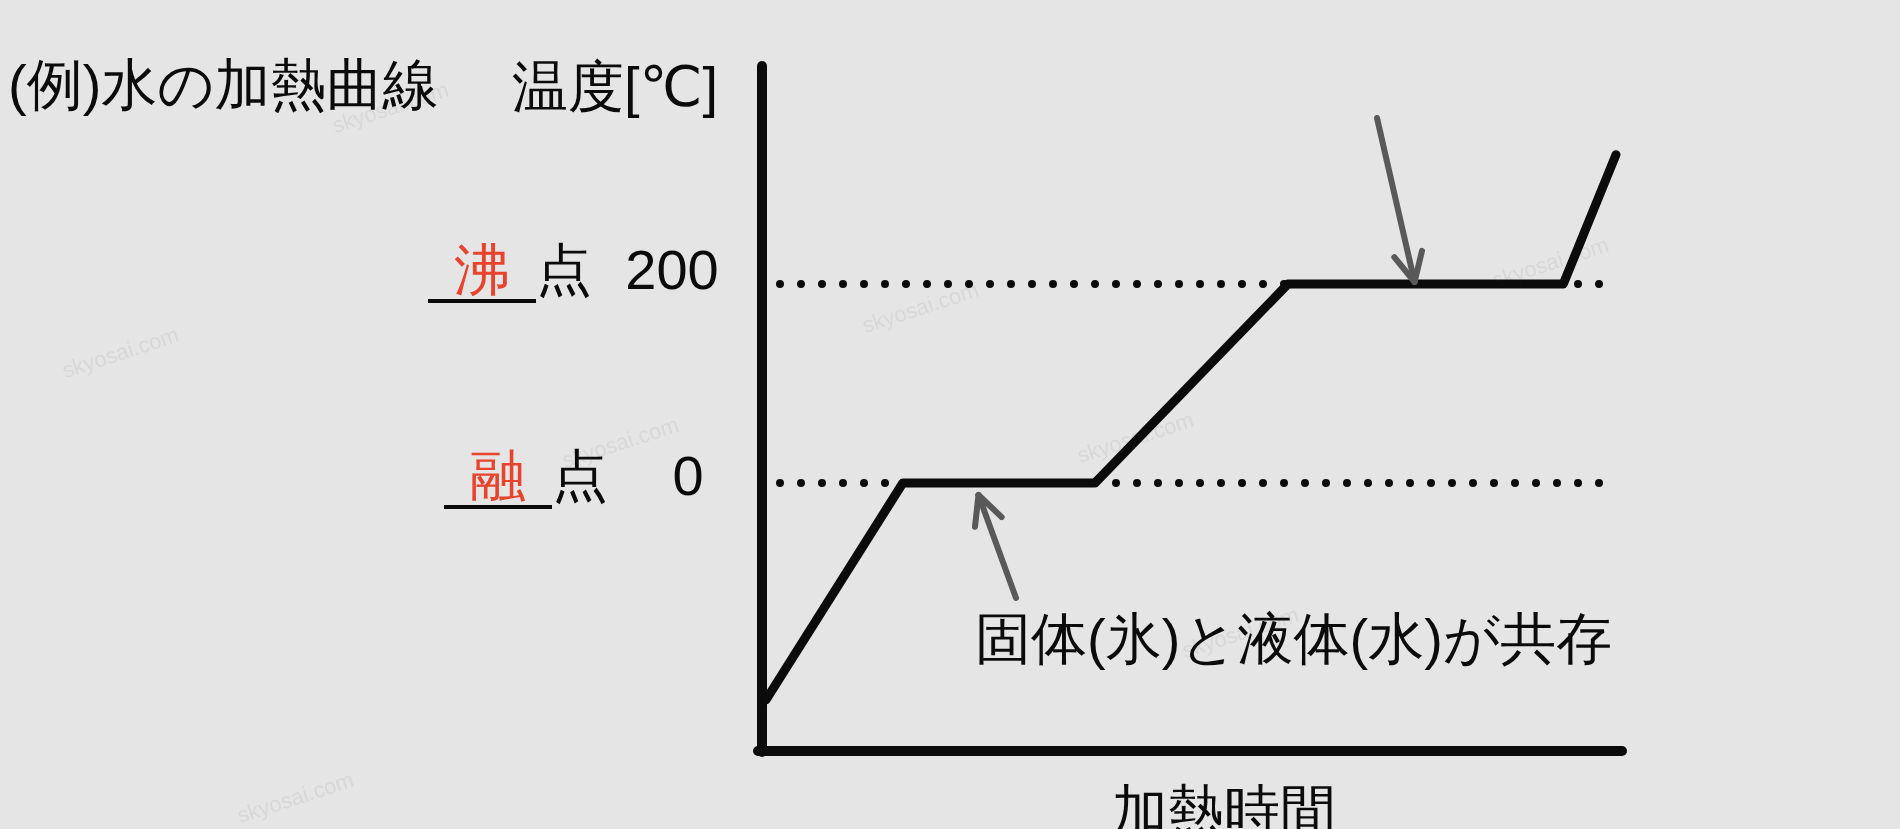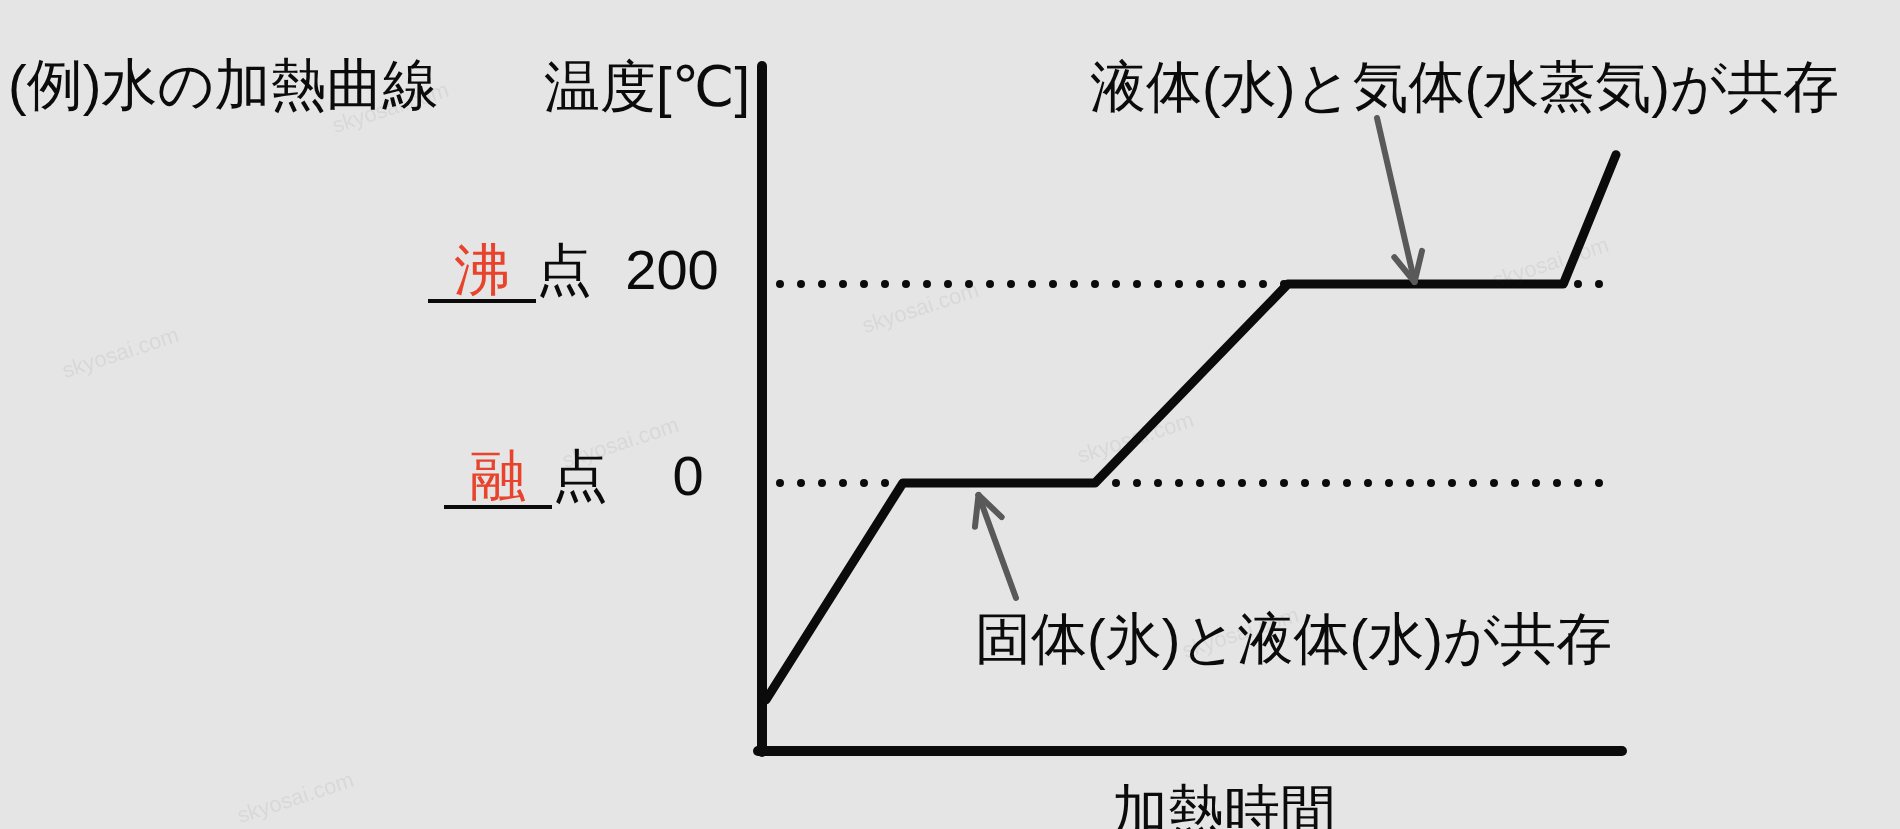--- a/index.html
+++ b/index.html
@@ -7,21 +7,21 @@
     position:relative;
     width:1900px;height:829px;
     background:#e5e5e5;
     overflow:hidden;
     font-family:"Liberation Sans","DejaVu Sans",sans-serif;
     color:#0b0b0b;
   }
   .stage svg{position:absolute;left:0;top:0;}
   .txt{position:absolute;white-space:nowrap;font-size:56px;line-height:1.05;color:#0b0b0b;}
   .title{left:8px;top:56px;}
-  .ylabel{left:544px;top:58px;}
+  .ylabel{left:512px;top:58px;}
   .xlabel{left:1112px;top:782px;}
   .annot-gas{left:1090px;top:58px;}
   .annot-solid{left:975px;top:610px;}
   .tick-row{position:absolute;display:flex;align-items:baseline;font-size:56px;line-height:1.06;}
   .tick-row.boiling{left:428px;top:240px;}
   .tick-row.melting{left:444px;top:446px;}
   .blank-underline{display:inline-block;border-bottom:4px solid #0b0b0b;padding:0 26px;}
   .red-kanji{color:#e8432c;}
   .tick-value{display:inline-block;width:160px;text-align:center;}
   .watermark{
@@ -57,21 +57,20 @@
       <span>点</span>
       <span class="tick-value">200</span>
   </div>
 
   <div class="tick-row melting">
     <span class="blank-underline"><span class="red-kanji">融</span></span>
       <span>点</span>
       <span class="tick-value">0</span>
   </div>
 
-  <div class="txt annot-gas">液体(水)と気体(水蒸気)が共存</div>
 
   <div class="txt annot-solid">固体(氷)と液体(水)が共存</div>
 
   <div class="txt xlabel">加熱時間</div>
 
   <div id="watermarks">
       <span class="watermark" style="left: 60px; top: 340px;">skyosai.com</span>
       <span class="watermark" style="left: 560px; top: 430px;">skyosai.com</span>
       <span class="watermark" style="left: 1075px; top: 425px;">skyosai.com</span>
       <span class="watermark" style="left: 235px; top: 785px;">skyosai.com</span>

